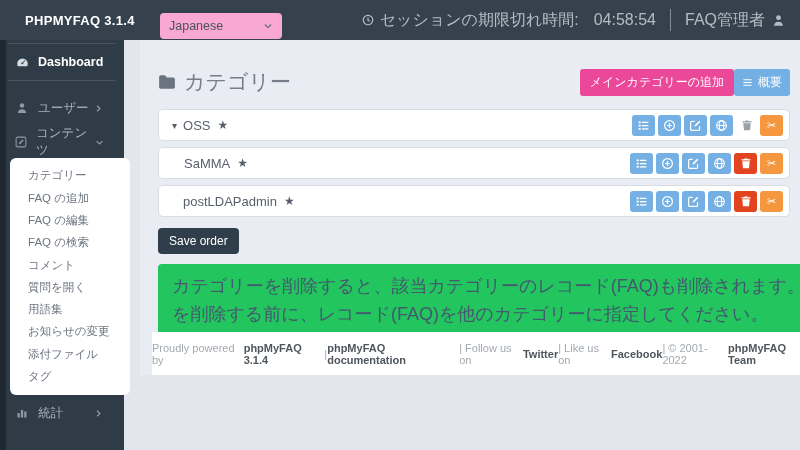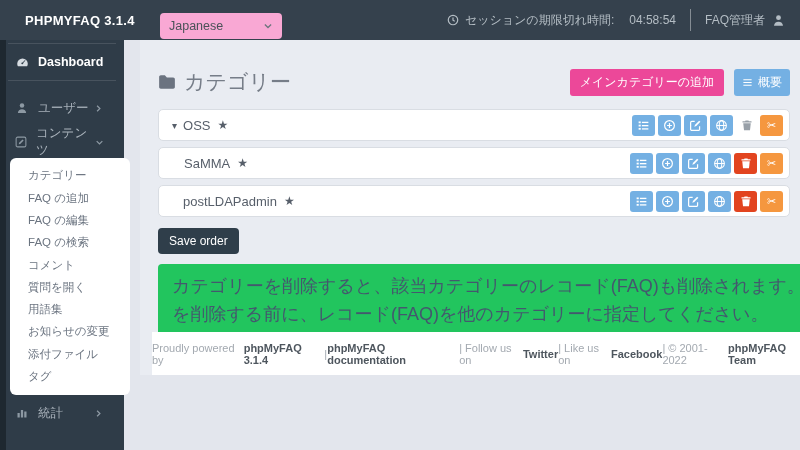--- a/index.html
+++ b/index.html
@@ -16,21 +16,21 @@
   }
   .brand { color: #fff; font-weight: bold; font-size: 13px; letter-spacing: .3px; margin-left: 25px; }
   .lang-select {
     position: absolute; left: 160px; top: 13px; width: 122px; height: 26px;
     background: #f9a8d4; border-radius: 4px; display: flex; align-items: center;
     padding: 0 9px; cursor: pointer;
   }
   .lang-select .val { font-size: 12.5px; color: #4a5258; flex: 1; }
   .topbar-right {
     position: absolute; right: 15px; top: 0; height: 40px;
-    display: flex; align-items: center; color: #b4bdc4; font-size: 12px;
+    display: flex; align-items: center; color: #b4bdc4; font-size: 16px;
   }
   .topbar-right .sess-time { margin-left: 7px; padding-left: 8px; }
   .topbar-right .vdiv { width: 1px; height: 22px; background: rgba(255,255,255,.4); margin: 0 14px; }
   .ic { display: inline-flex; align-items: center; justify-content: center; }
   .topbar-right .ic { margin-right: 6px; }
   .topbar-right .person { margin-left: 7px; margin-right: 0; }
   
   .sidebar {
     position: absolute; left: 0; top: 40px; width: 124px; height: 410px;
     background: #2f3c48;
@@ -58,21 +58,21 @@
   .title-row {
     position: absolute; left: 18px; top: 26px; right: 10px; height: 32px;
     display: flex; align-items: center;
   }
   .page-title { font-size: 21px; color: #767d88; margin-left: 8px; }
   .title-row .ic { color: #6b7380; }
   .title-actions { margin-left: auto; display: flex; }
   .btn { border: none; border-radius: 3px; color: #fff; font-size: 12px; cursor: pointer;
          display: inline-flex; align-items: center; font-family: inherit; }
   .btn-green { background: #ec4899; padding: 5px 10px; }
-  .btn-info { background: #74b0e3; padding: 5px 8px; margin-left: 10px; text-align: right; }
+  .btn-info { background: #74b0e3; padding: 5px 8px; margin-left: 0; text-align: right; }
   .btn-info .ic { margin-right: 5px; }
   .cat-row {
     position: absolute; left: 18px; width: 632px; height: 32px;
     background: #fff; border: 1px solid #d9dde3; border-radius: 5px;
     display: flex; align-items: center; font-size: 13px; color: #575f6a;
   }
   .cat-row .name { margin: 0 7px 0 6px; }
   .caret { font-size: 10px; color: #575f6a; }
   .star { font-size: 12px; color: #575f6a; }
   .row-actions { margin-left: auto; display: flex; align-items: center; padding-right: 6px; }

